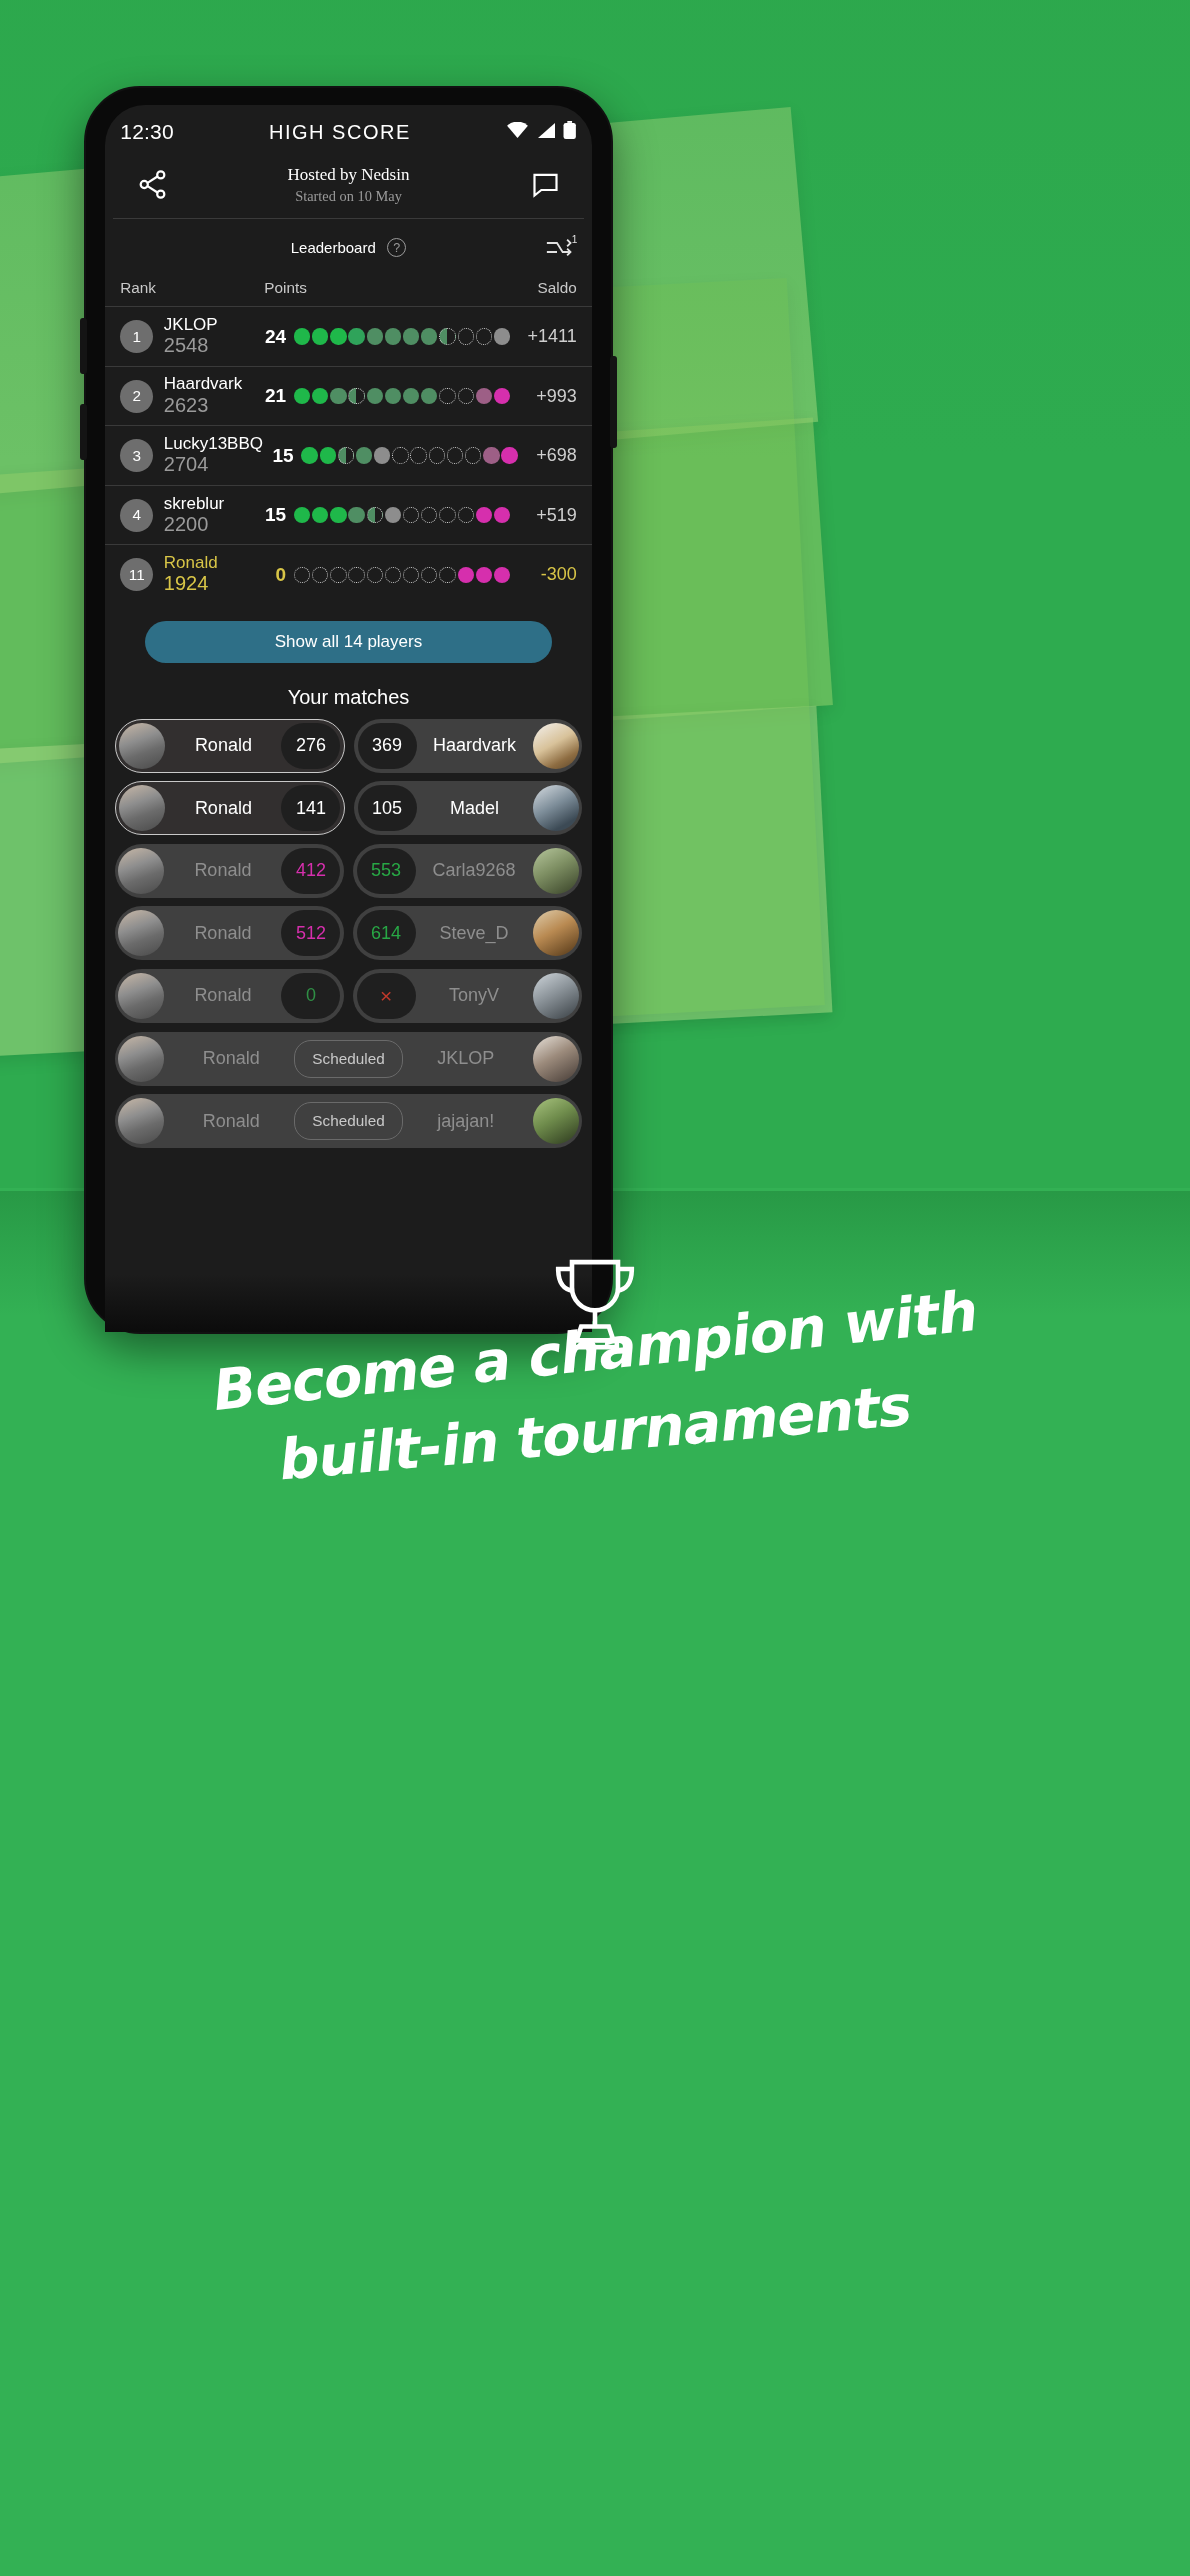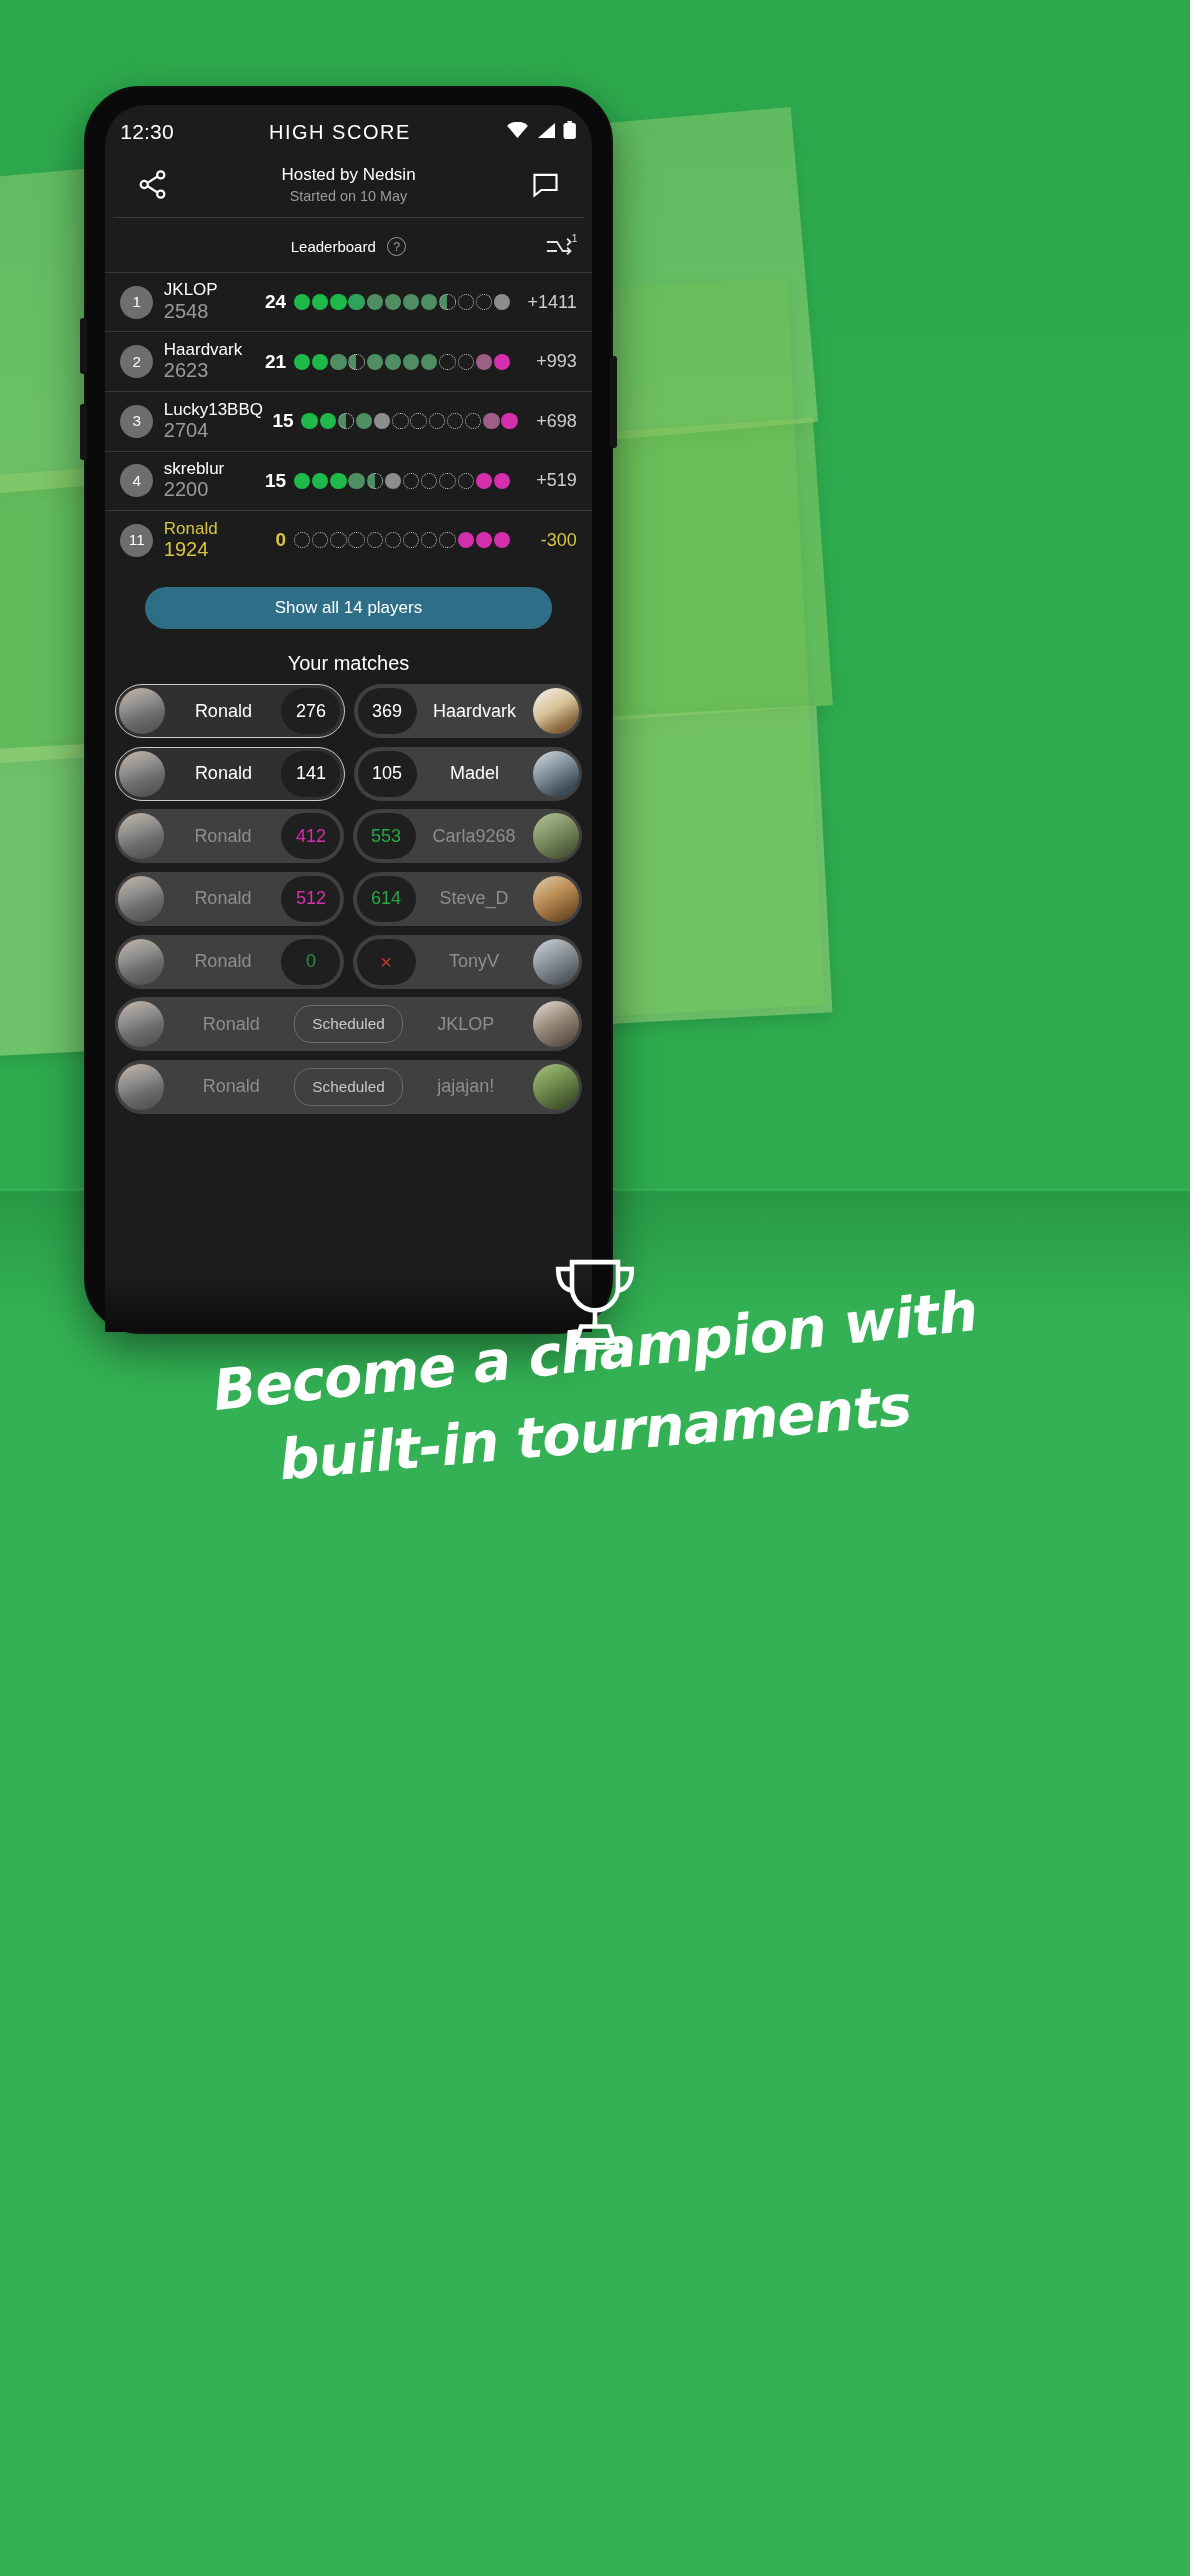--- a/index.html
+++ b/index.html
@@ -58,21 +58,21 @@
     padding:0 15.3px; color:#fff;
   }
   #statusbar .time { font-size:21px; letter-spacing:0.2px; }
   #statusbar .title {
     flex:1; text-align:center; font-size:20px; letter-spacing:1.5px;
   }
   #statusbar .icons { display:flex; align-items:center; gap:6.7px; }
 
   
   #hostbar {
-    display:flex; align-items:center; padding:5.8px 21px 13.4px 21px;
+    display:flex; align-items:center; padding:5.8px 21px 13.4px 21px;font-family:Liberation Serif, serif;
   }
   #hostbar .ico { width:52px; display:flex; justify-content:center; }
   #hostbar .mid { flex:1; text-align:center; }
   #hostbar .h1 { color:#fff; font-size:17px; }
   #hostbar .h2 { color:#9a9a9a; font-size:14.4px; margin-top:2.9px; }
 
   .hr { height:1px; background:#3a3a3a; margin:0 7.7px; }
 
   
   #lbbar { display:flex; align-items:center; padding:15.3px 13.4px 11.5px 13.4px; }
@@ -265,20 +265,25 @@
         <svg width="35" height="27" viewBox="0 0 30 24" fill="none" stroke="#e2e2e2" stroke-width="1.6">
           <path d="M2 8h9l5 8h7"></path>
             <path d="M2 16h9"></path>
             <path d="M20 5l3 3-3 3"></path>
             <path d="M20 13l3 3-3 3"></path>
           <text x="24" y="8" font-size="9" fill="#e2e2e2" stroke="none" font-family="Liberation Sans">1</text>
         </svg>
       </div>
     </div>
 
+    <div id="colhdr">
+      <div class="c-rank">Rank</div>
+      <div class="c-points">Points</div>
+      <div class="c-saldo">Saldo</div>
+    </div>
 
     <div id="rows">
         <div class="row">
           <div class="badge">1</div>
           <div class="namewrap">
             <div class="name">JKLOP</div>
             <div class="sub">2548</div>
           </div>
           <div class="pts">24</div>
           <div class="dots">

